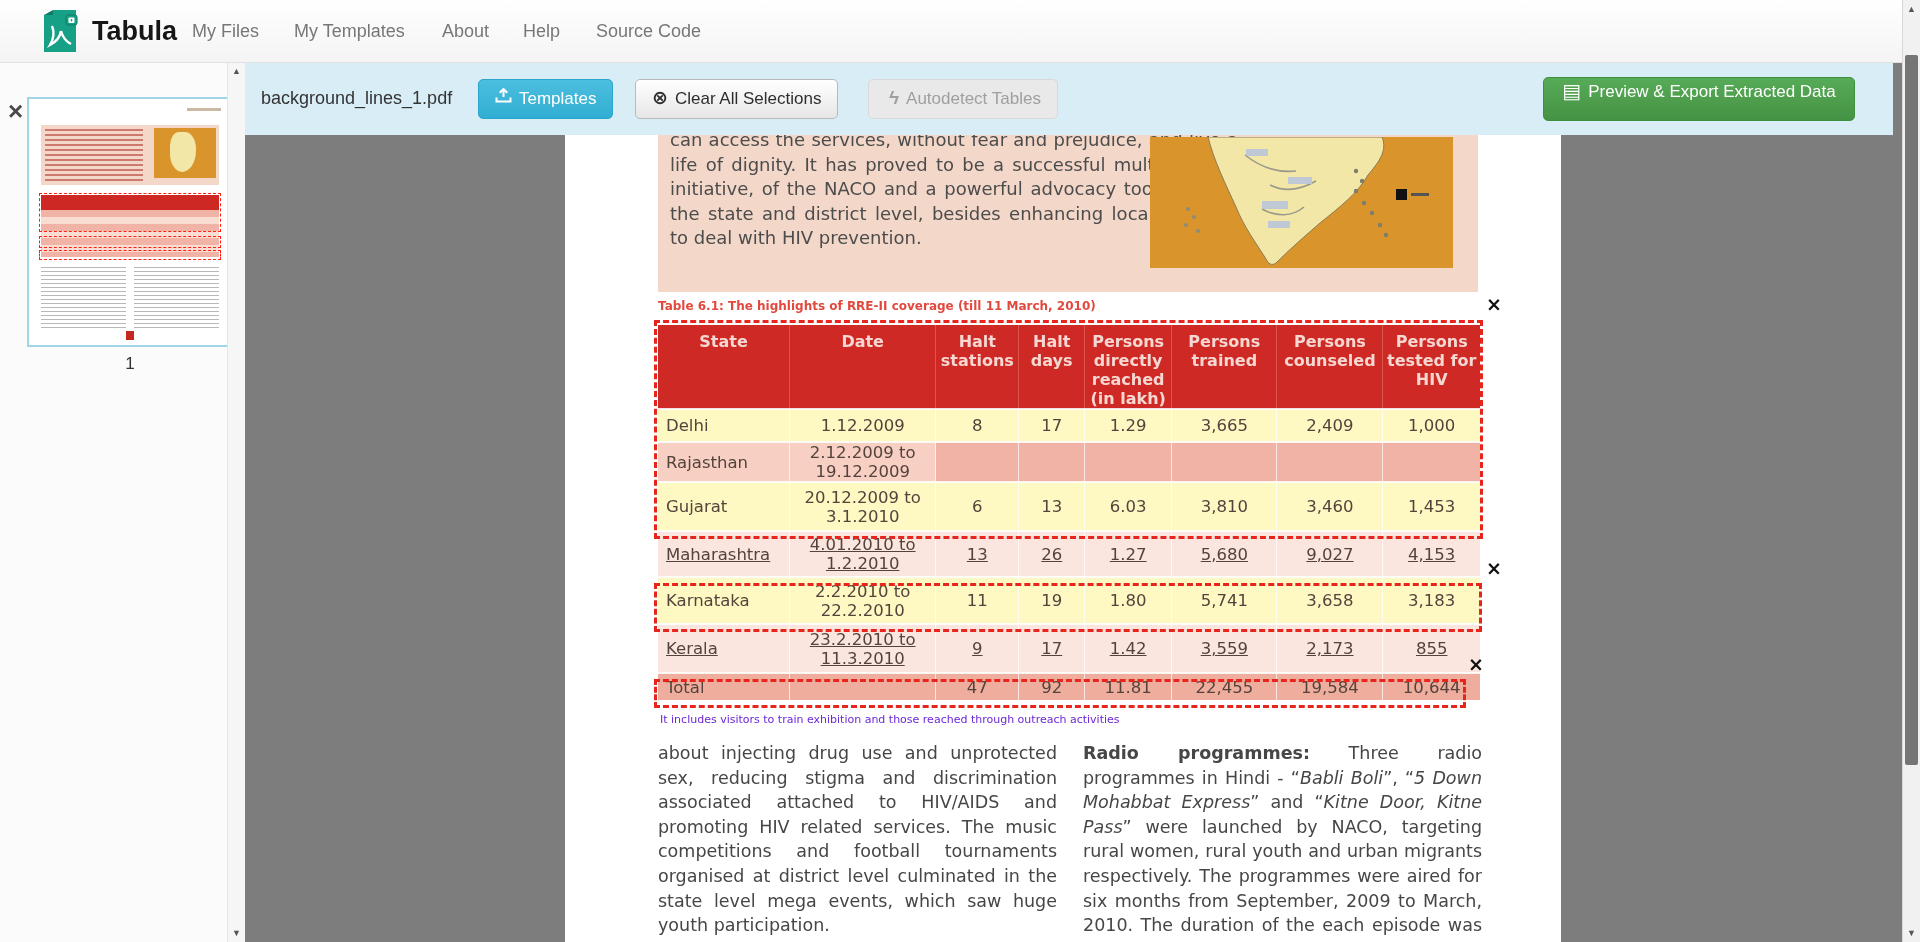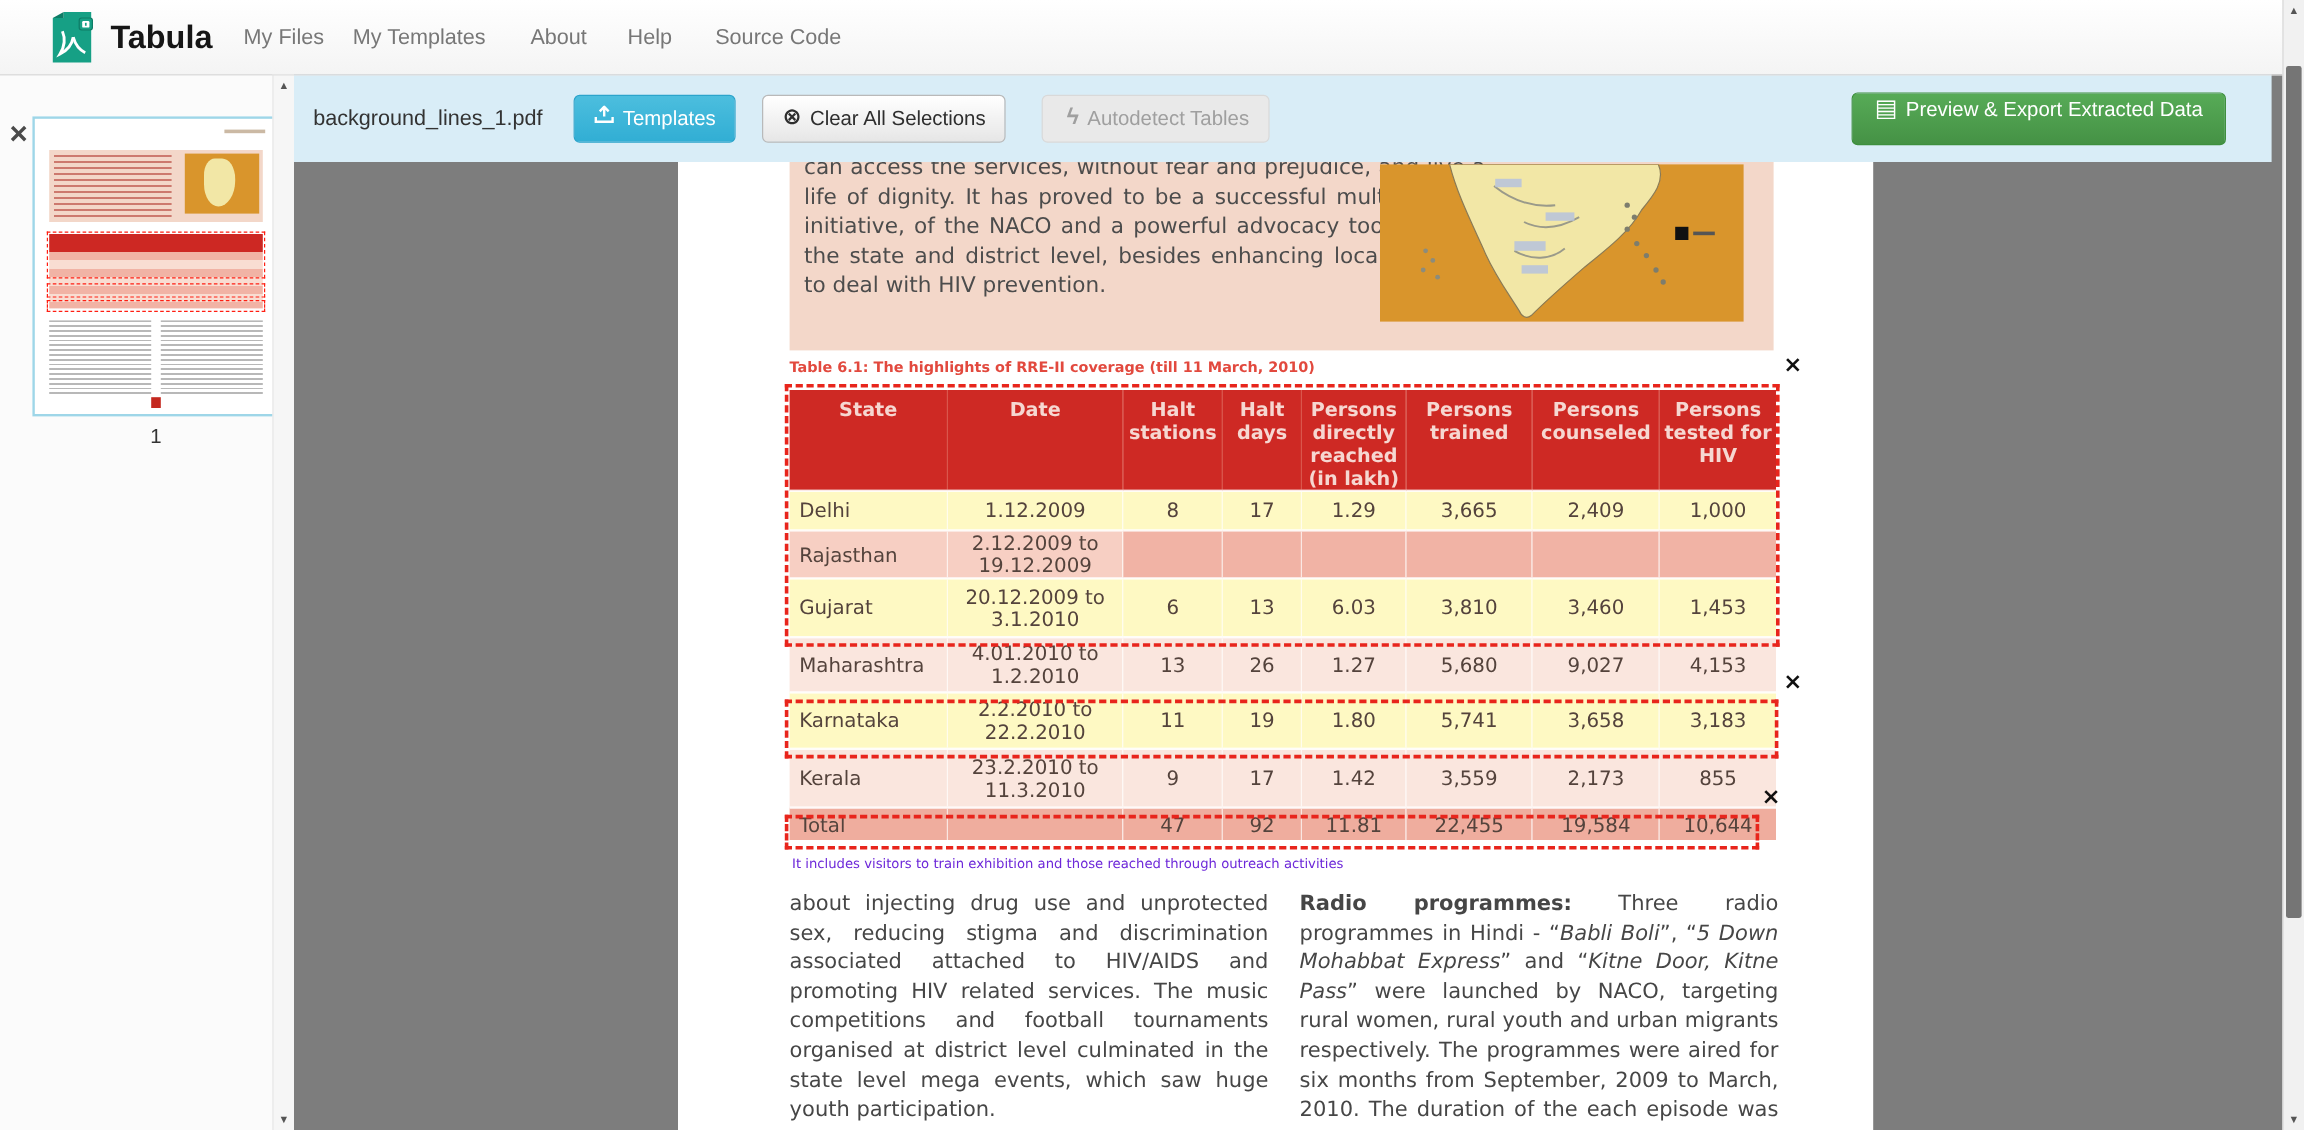--- a/index.html
+++ b/index.html
@@ -9,21 +9,21 @@
     font-family:"Liberation Sans","DejaVu Sans",sans-serif;
     -webkit-font-smoothing:antialiased;
   }
   
   .navbar{position:absolute;top:0;left:0;width:1920px;height:62px;
     background:linear-gradient(#ffffff,#f4f4f4);border-bottom:1px solid #e2e2e2;z-index:30;}
   .logo{position:absolute;left:40px;top:9px;width:42px;height:44px;cursor:pointer;}
   .brand{position:absolute;left:92px;top:0;height:62px;line-height:62px;
     font-size:27px;font-weight:bold;color:#161616;cursor:pointer;}
   .nav-item{position:absolute;top:0;height:62px;line-height:62px;font-size:18px;color:#777;cursor:pointer;}
-  .nav-myfiles{left:192px;margin-left:11px;} .nav-mytemplates{left:294px;} .nav-about{left:442px;}
+  .nav-myfiles{left:192px;} .nav-mytemplates{left:294px;} .nav-about{left:442px;}
   .nav-help{left:523px;} .nav-source{left:596px;}
   .nav-support{position:absolute;left:1564px;top:0;height:62px;line-height:62px;font-size:18px;color:#777;cursor:pointer;}
   
   .toolbar{position:absolute;left:245px;top:62px;width:1648px;height:73px;background:#d9edf7;z-index:10;}
   .filename{position:absolute;left:16px;top:0;height:73px;line-height:73px;font-size:18px;color:#333;}
   .btn{position:absolute;top:17px;height:40px;border-radius:5px;font-size:17px;line-height:38px;
     text-align:center;cursor:pointer;box-sizing:border-box;white-space:nowrap;padding:0 16px;}
   .btn .bicon{display:inline-block;vertical-align:middle;margin-right:7px;margin-top:-3px;}
   .btn-templates{left:233px;background:linear-gradient(#4cbede,#31aed4);border:1px solid #2ca4cb;color:#fff;}
   .btn-clear{left:390px;background:linear-gradient(#ffffff,#e6e6e6);border:1px solid #b9b9b9;color:#2e2e2e;}
@@ -80,21 +80,21 @@
   #doc-table thead tr{height:84px;}
   #doc-table td{font-size:16.5px;color:#54433c;text-align:center;vertical-align:middle;
     border-right:1px solid rgba(255,255,255,.7);border-top:2px solid rgba(255,255,255,.85);padding:0 2px;}
   #doc-table td:last-child{border-right:none;}
   #doc-table td:first-child{text-align:left;padding-left:8px;}
   #doc-table .cell-date{white-space:pre-line;line-height:19px;}
   .r-a td{background:#fef9c3;}
   .r-merge td{background:#f1b3a5;}
   .r-merge td:nth-child(-n+2){background:#f7cfc3;}
   .r-merge td:nth-child(n+3){border-top:none;}
-  .r-b td{background:#fae6de;}
+  .r-b td{background:#fae6de;text-decoration:underline;}
   .r-total td{background:#efad9e;}
   
   .sel{position:absolute;border:3px dashed #e8251c;box-sizing:border-box;cursor:move;}
   .sel1{left:89px;top:185px;width:829px;height:219px;}
   .sel2{left:89px;top:448px;width:828px;height:49px;}
   .sel3{left:89px;top:544px;width:812px;height:29px;}
   .sel-x{position:absolute;font-size:19px;font-weight:900;color:#101010;cursor:pointer;line-height:1;}
   .sx1{left:921px;top:160px;} .sx2{left:921px;top:424px;} .sx3{left:903px;top:520px;}
   .footnote{position:absolute;left:95px;top:578px;font-size:11px;color:#6d28d9;}
   .col{position:absolute;top:606px;width:399px;font-size:17.5px;line-height:24.6px;

